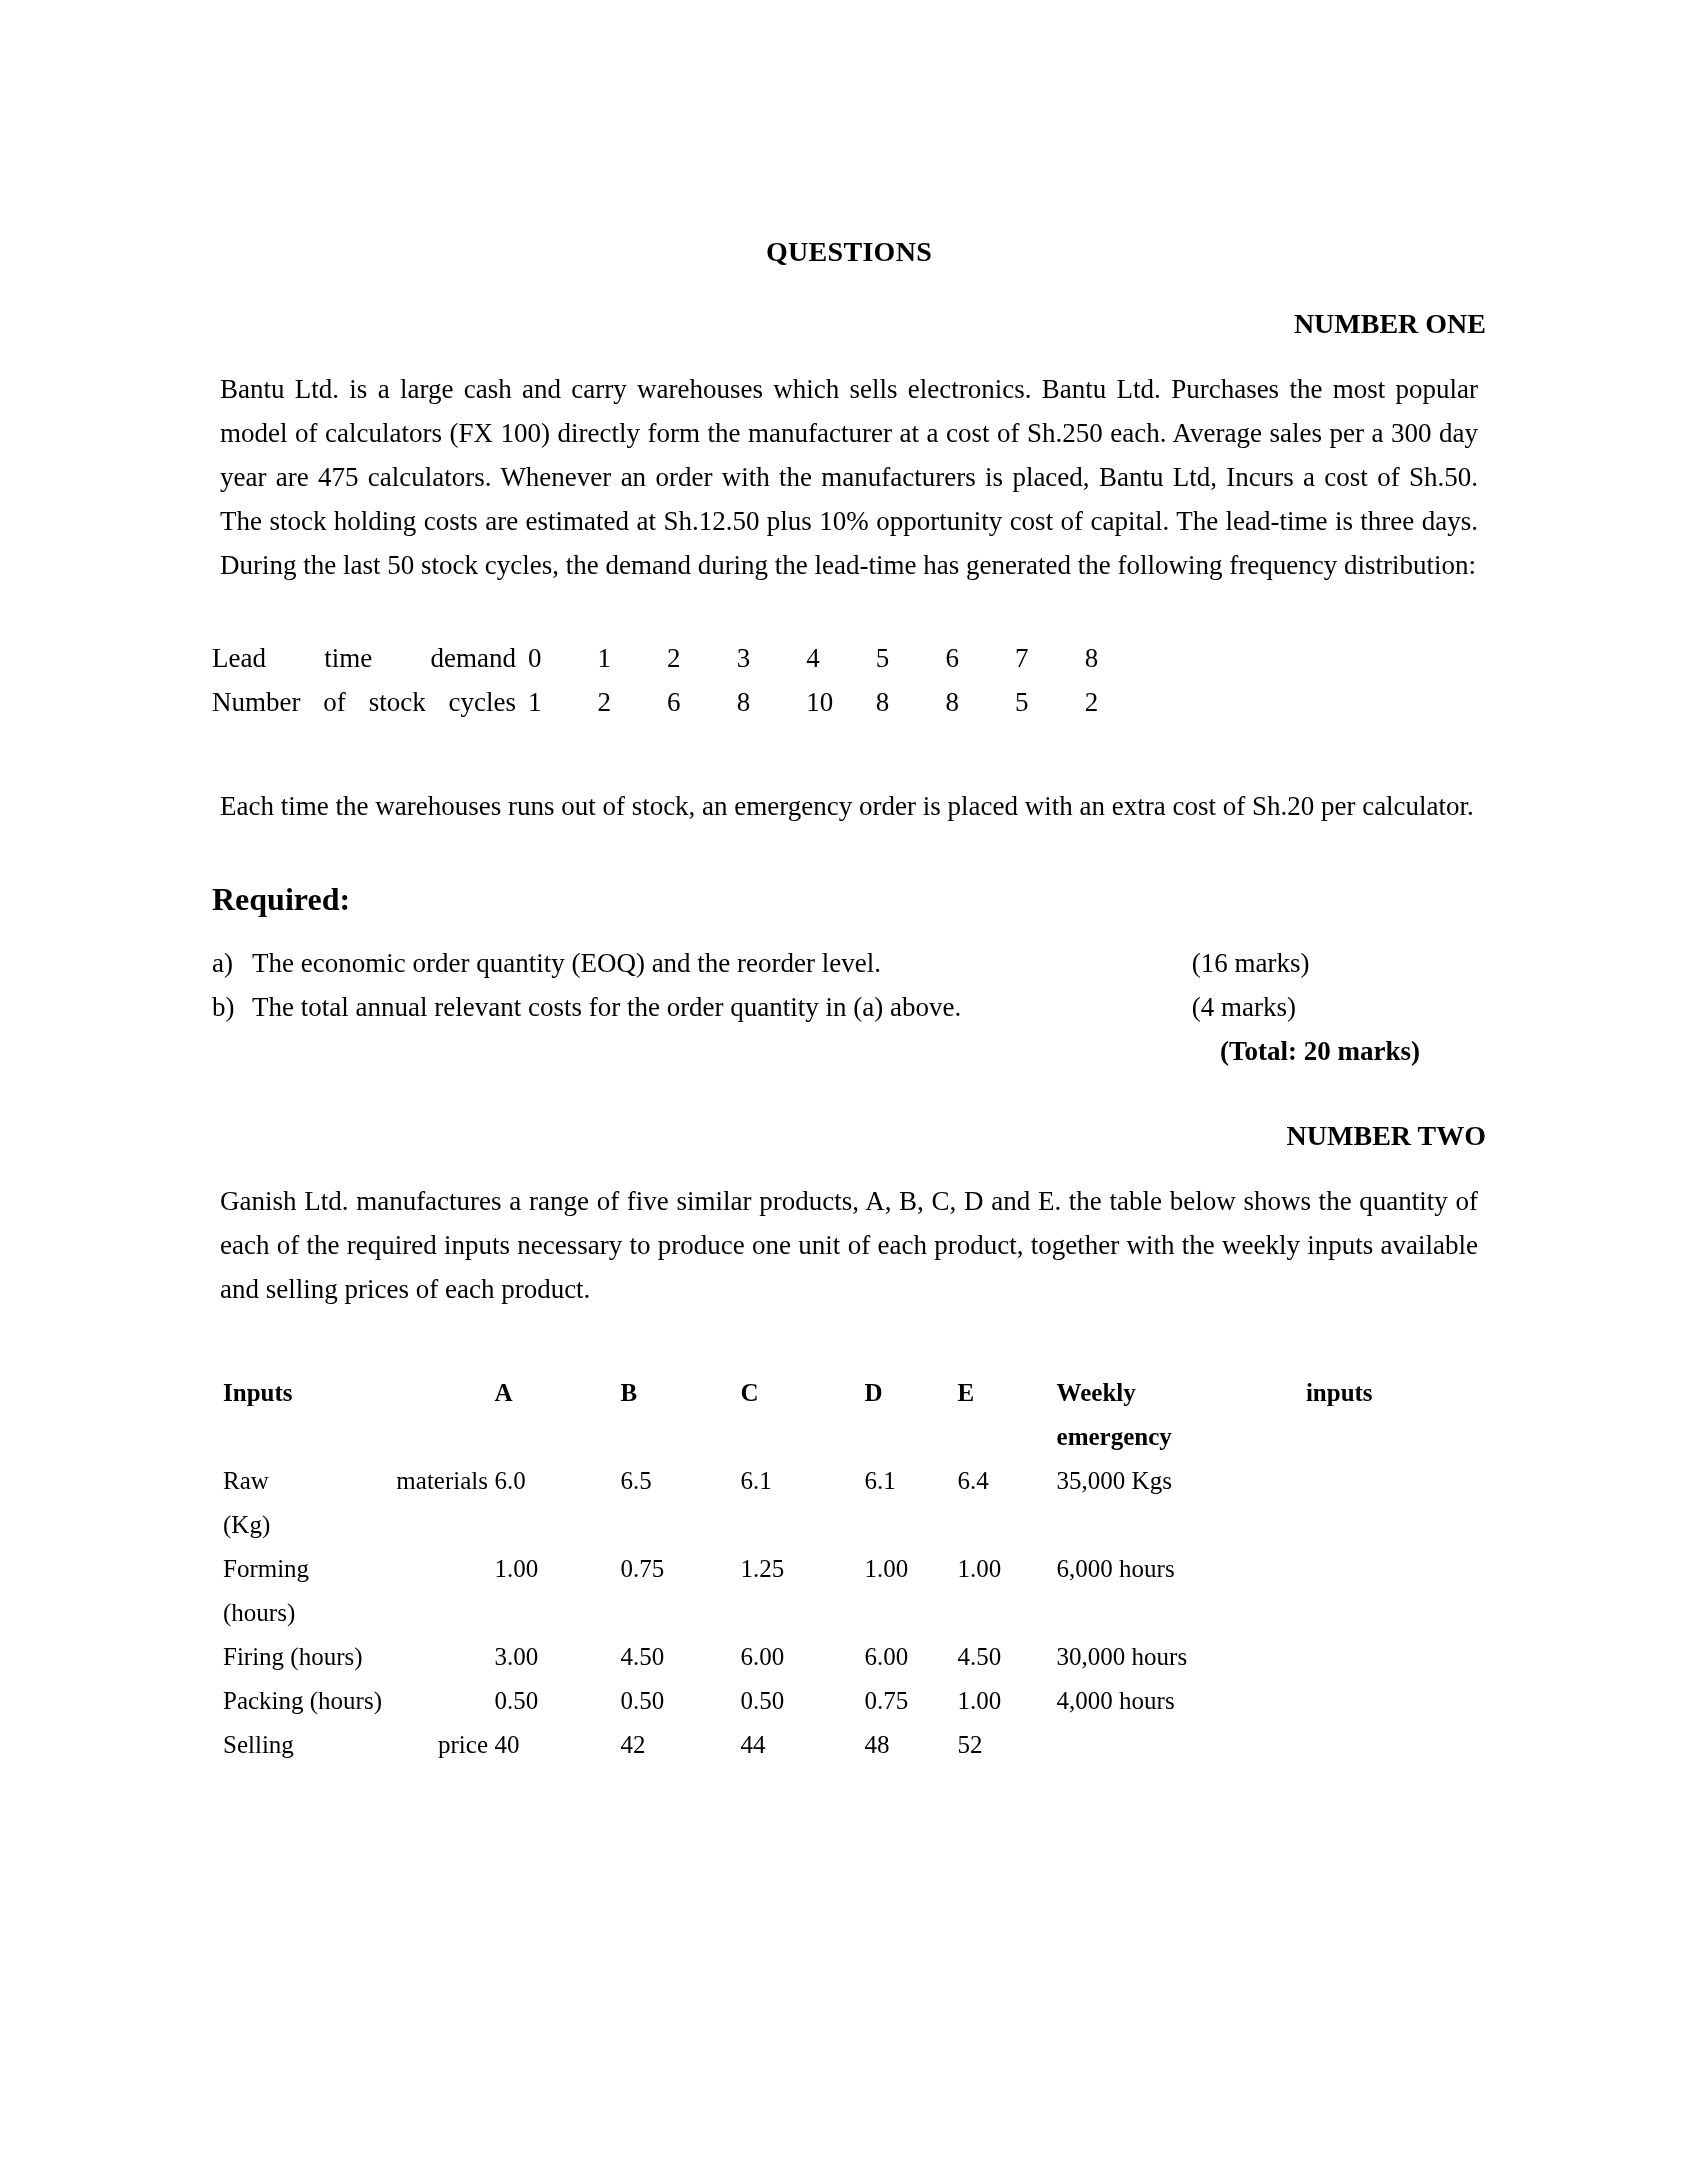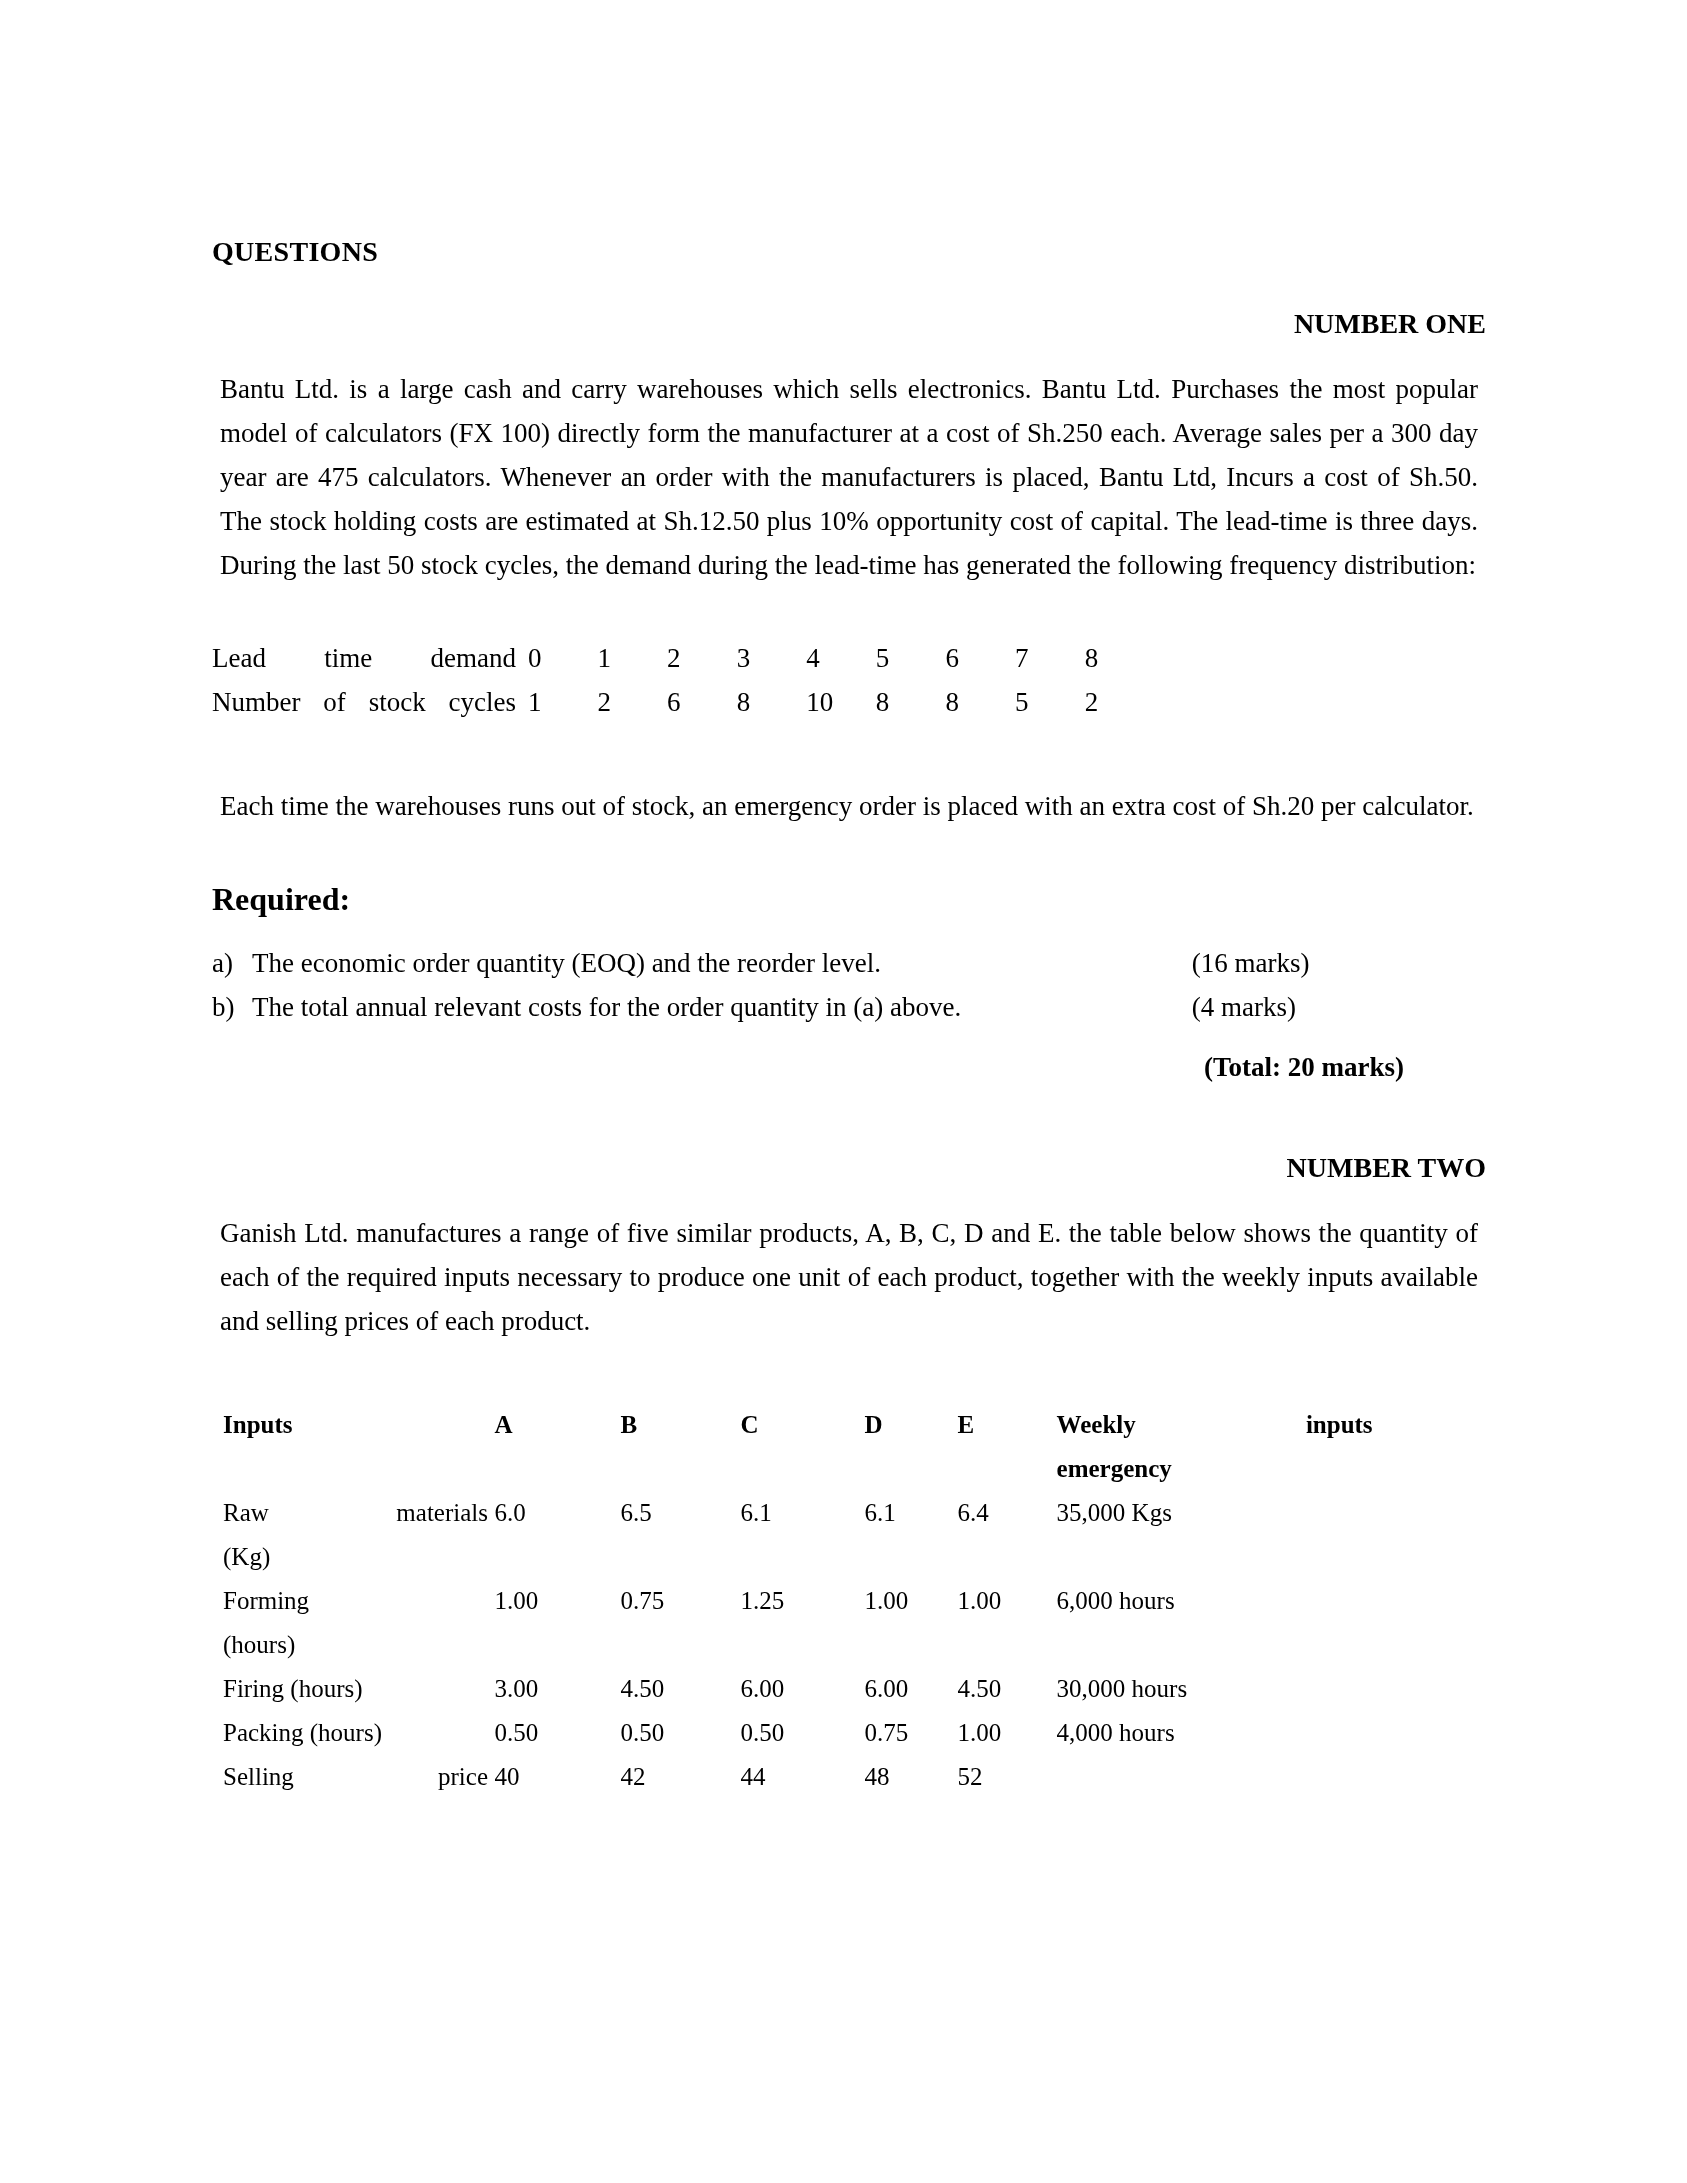--- a/index.html
+++ b/index.html
@@ -22,20 +22,21 @@
   }
   
   .content {
     position: absolute;
     left: 212px;
     top: 238px;
     width: 1274px;
   }
 
   .doc-title {
+    text-align: center;
     font-weight: bold;
     font-size: 28px;
     line-height: 1.0;
     margin: 0 0 44px 0;
     letter-spacing: 0.3px;
   }
 
   .section-heading {
     font-weight: bold;
     font-size: 28px;
@@ -153,21 +154,21 @@
     font-family: "Liberation Serif", "DejaVu Serif", serif;
   }
   .marks-16 { padding-left: 93px; }
   .marks-4  { padding-left: 118px; }
 
   .total-line {
     text-align: right;
     font-weight: bold;
     font-size: 27px;
     line-height: 44px;
-    margin: 16px;
+    margin: 0;
     padding-right: 66px;
   }
 </style>
 </head>
 <body>
 
 <div class="page">
   <div class="content">
 
     <div class="doc-title">QUESTIONS</div>

